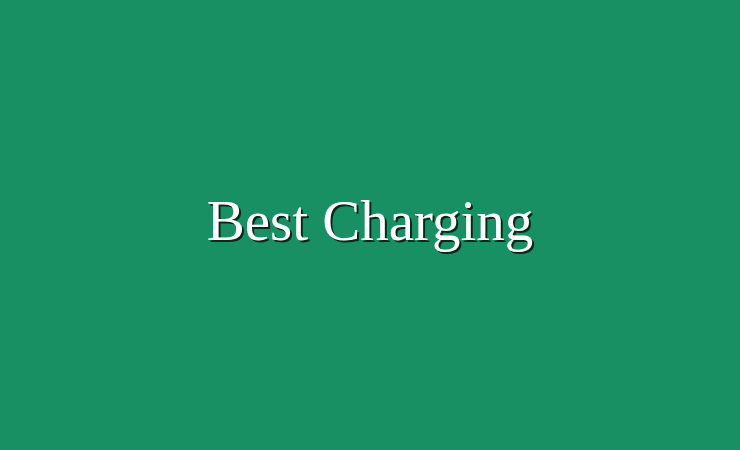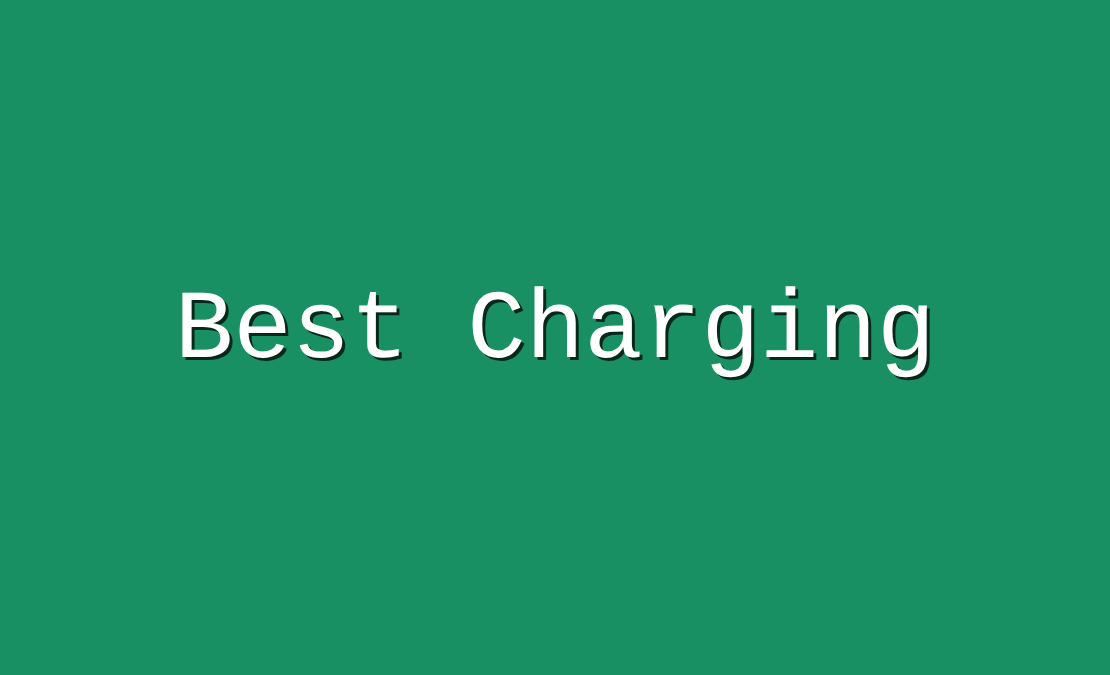--- a/index.html
+++ b/index.html
@@ -30,22 +30,22 @@
     text-align: center;
     padding: 0 24px;
     box-sizing: border-box;
     
     margin-top: -8px;
   }
 
   .title-line {
     display: block;
     color: #ffffff;
-    font-family: Liberation Mono, monospace;
-    font-size: 65px;
+    font-family: Liberation Serif, serif;
+    font-size: 57px;
     font-weight: 400;
     line-height: 110px;
     letter-spacing: 0px;
     white-space: nowrap;
     text-shadow: 2px 2px 0 rgba(0, 0, 0, 0.72);
   }
 </style>
 </head>
 <body>
 

